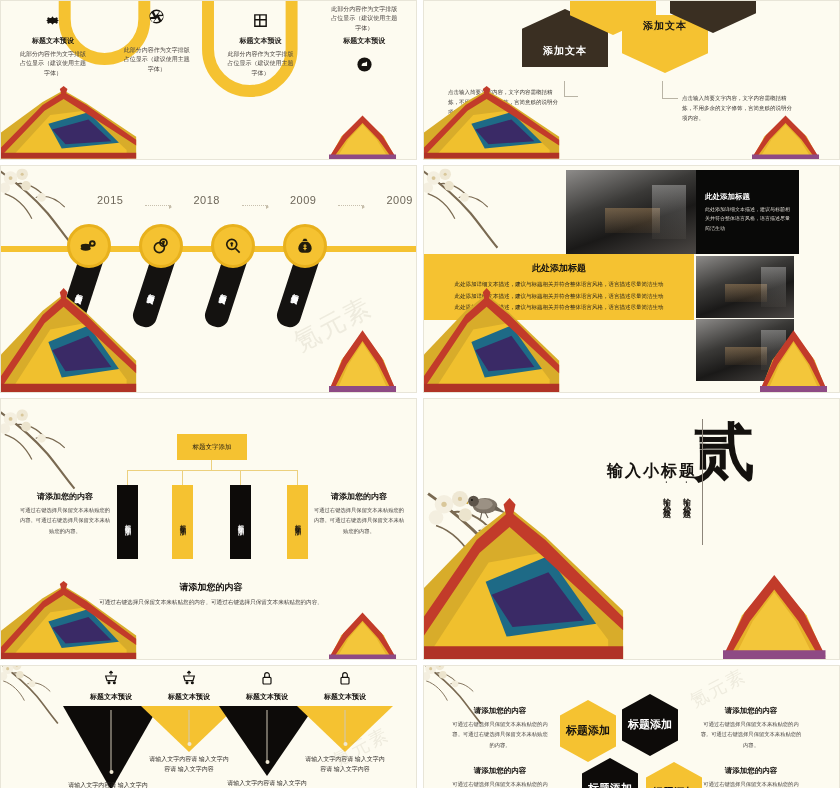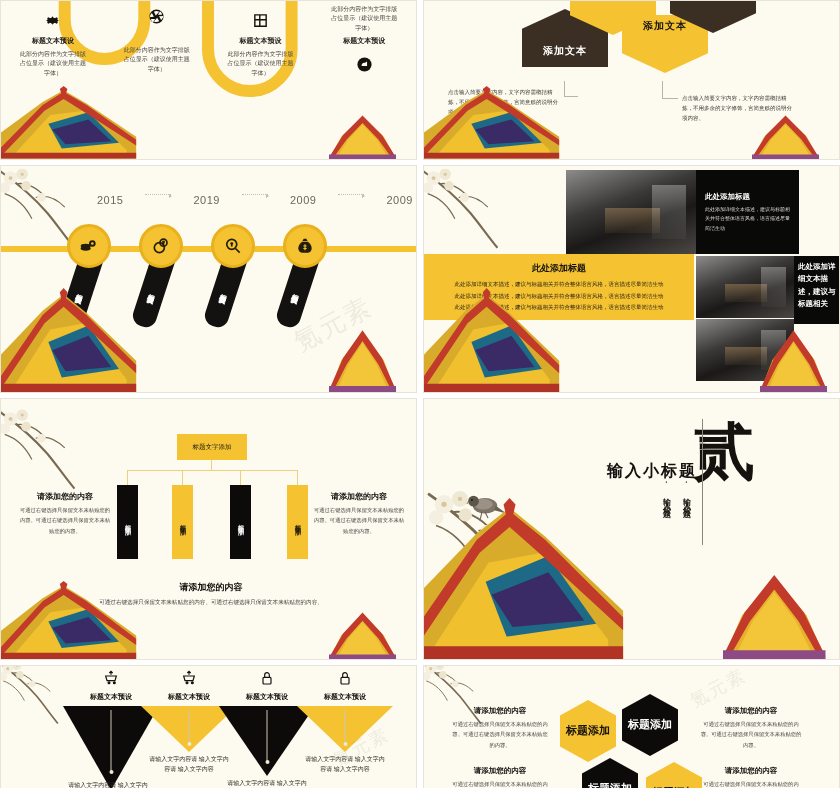--- a/index.html
+++ b/index.html
@@ -49,21 +49,21 @@
   .pent { position:absolute; width:86px; height:58px; display:flex; align-items:flex-end; justify-content:center; }
   .pent span { font-size:10px; font-weight:bold; padding-bottom:9px; position:relative; z-index:2; letter-spacing:1px;}
   .pent i { position:absolute; inset:0; }
   .p-up i { clip-path:polygon(50% 0,100% 34%,100% 100%,0 100%,0 34%); }
   .p-dn i { clip-path:polygon(0 0,100% 0,100% 66%,50% 100%,0 66%); }
   .p-dn span { padding-bottom:0; padding-top:4px; align-self:flex-start; }
   .s2-body { font-size:5.5px; color:#3b3733; line-height:1.85; width:112px; }
   .s2-leg { position:absolute; border-left:1px solid #b9b4a5; border-bottom:1px solid #b9b4a5; }
 
   
-  .s3-years { position:absolute; top:28px; left:96px; display:flex; align-items:flex-start; gap:22px; }
+  .s3-years { position:absolute; top:28px; left:96px; display:flex; align-items:flex-end; gap:22px; }
   .s3-years .y { font-size:11px; color:#6d6659; letter-spacing:.5px; }
   .s3-dot { width:26px; height:1px; border-top:1px dotted #c8c0ae; position:relative; }
   .s3-dot:after { content:""; position:absolute; right:-1px; top:-1.5px; border-left:3px solid #c2baa6; border-top:2px solid transparent; border-bottom:2px solid transparent;}
   .s3-bar { position:absolute; left:0; right:0; top:80px; height:6px; background:#f5c231; }
   .s3-item { position:absolute; top:58px; width:56px; }
   .medal { width:44px; height:44px; border-radius:50%; background:#f5c231; border:3px solid #e8b11d; margin:0 auto; display:flex; align-items:center; justify-content:center; position:relative; z-index:3;}
   .medal svg { width:20px; height:20px; }
   .ribbon { position:absolute; left:20px; top:30px; width:24px; height:76px; background:#141210; transform:rotate(18deg); transform-origin:top center; border-radius:0 0 11px 11px; display:flex; align-items:center; justify-content:center;}
   .ribbon span { color:#fff; font-size:7px; font-weight:bold; writing-mode:vertical-rl; letter-spacing:.5px; }
 
@@ -249,21 +249,21 @@
   </section>
 
   <section class="slide">
     <svg class="branch" viewBox="0 0 120 90">
         <use href="#sym-branch"></use>
       </svg>
 
     <div class="s3-years">
       <span class="y">2015</span>
       <span class="s3-dot"></span>
-      <span class="y">2019</span>
+      <span class="y">2018</span>
       <span class="s3-dot"></span>
       <span class="y">2009</span>
       <span class="s3-dot"></span>
       <span class="y">2009</span>
     </div>
 
     <div class="s3-bar"></div>
 
     <div class="s3-item" style="left:60px;">
       <div class="ribbon">
@@ -340,23 +340,20 @@
 
     <div class="ylw" style="left:0px; top:88px; width:270px; height:66px; padding:8px 10px;">
       <h4>此处添加标题</h4>
       <p>此处添加详细文本描述，建议与标题相关并符合整体语言风格，语言描述尽量简洁生动</p>
       <p>此处添加详细文本描述，建议与标题相关并符合整体语言风格，语言描述尽量简洁生动</p>
       <p>此处添加详细文本描述，建议与标题相关并符合整体语言风格，语言描述尽量简洁生动</p>
     </div>
 
     <div class="photo" style="left:272px; top:90px; width:98px; height:62px;"></div>
     <div class="photo" style="left:272px; top:153px; width:98px; height:62px;"></div>
-    <div class="blk" style="left:370px; top:90px; width:46px; height:68px; padding:5px 4px;">
-      <div class="vtxt">此处添加详细文本描述，建议与标题相关</div>
-    </div>
 
     <div class="roofs">
       <svg class="roof-big" viewBox="0 0 200 100" preserveAspectRatio="none">
           <use href="#sym-roof-big"></use>
         </svg>
       <svg class="roof-small" viewBox="0 0 80 60" preserveAspectRatio="none" style="right:2%">
           <use href="#sym-roof-small"></use>
         </svg>
     </div>
   </section>

